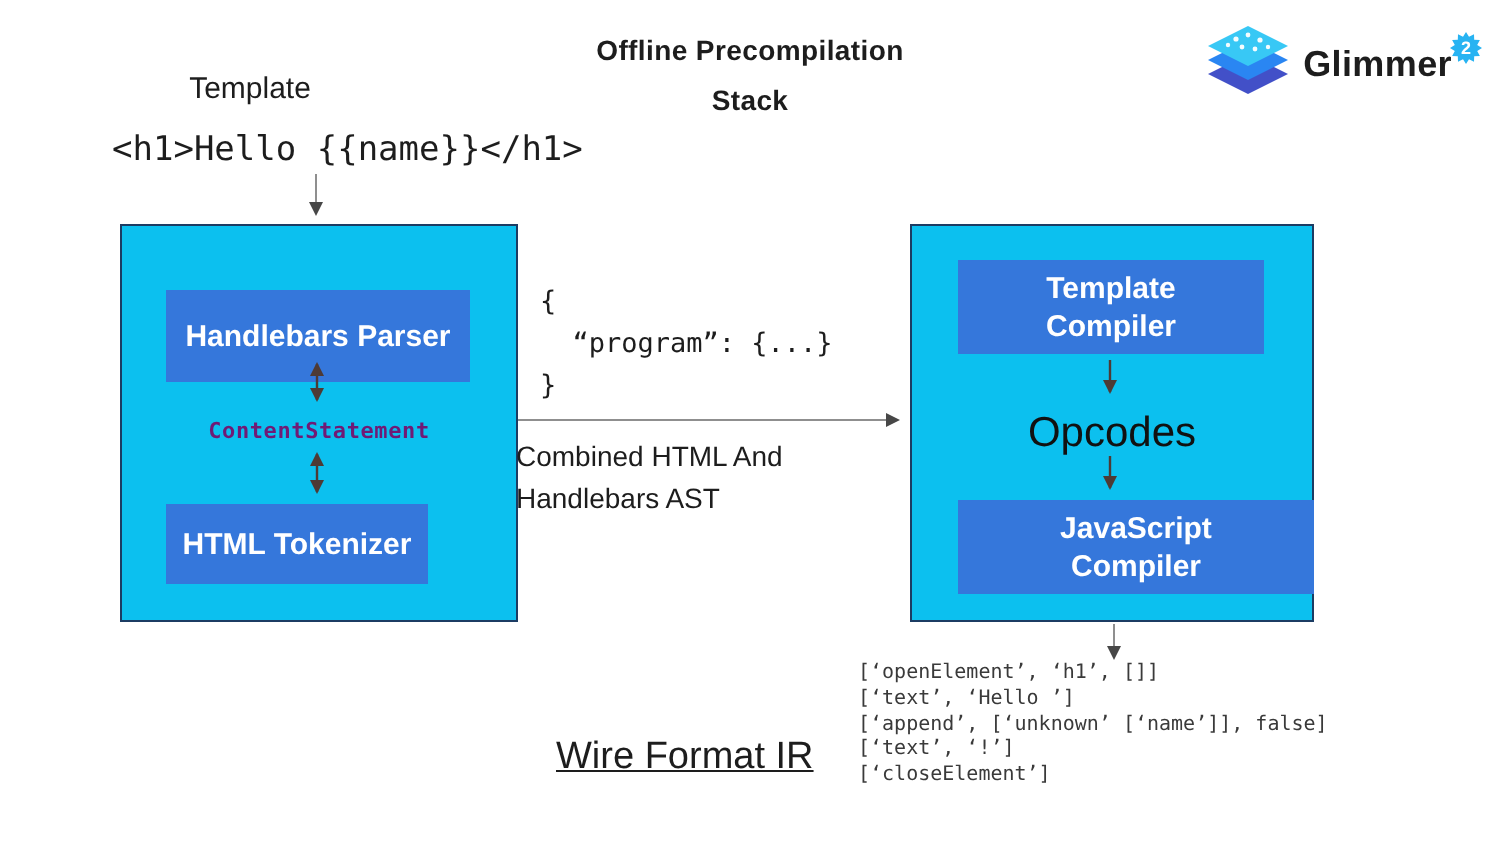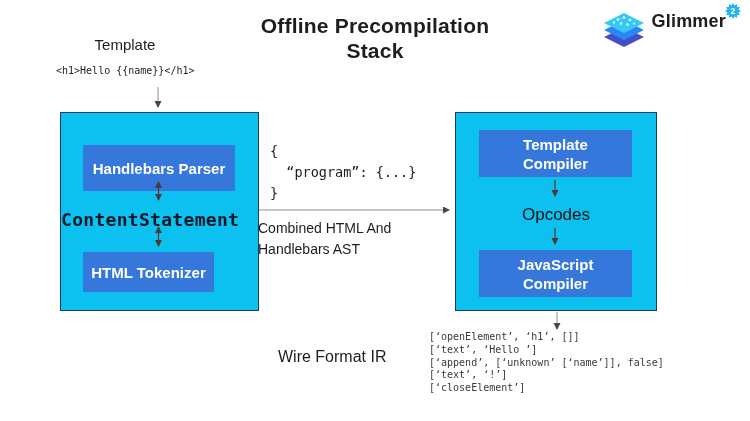--- a/index.html
+++ b/index.html
@@ -2,70 +2,70 @@
 <html style="--cyan: #0cc0ef; --box-blue: #3577db; --box-border: #1c3c63; --text-dark: #1d1d1d; --arrow-gray: #8f8f8f; --arrow-head: #474747; --arrow-dark: #4e3a35; --logo-top: #38c8f5; --logo-mid: #2a86f2; --logo-bottom: #4250c8; --badge-blue: #27b3f2; --code-gray: #3a3a3a;"><head>
 <meta charset="utf-8">
 <style>
   html,body { margin:0; padding:0; background:#fff; }
   .canvas {
     position:relative; width:750px; height:421px; background:#ffffff;
     font-family:"Liberation Sans", sans-serif; overflow:hidden;
   }
   .title {
     position:absolute; top:13px; left:0; width:100%; text-align:center;
-    font-size:21px; font-weight:700; color:var(--text-dark); line-height:25px;
+    font-size:14px; font-weight:700; color:var(--text-dark); line-height:25px;
     white-space:pre-line; letter-spacing:.2px;
   }
-  .logo { position:absolute; top:11px; right:8px; display:flex; }
+  .logo { position:absolute; top:11px; right:8px; display:flex; align-items:center; }
   .logo-icon { display:block; }
   .logo-text { font-size:18px; font-weight:700; color:var(--text-dark); margin-left:5px; letter-spacing:.2px; }
   .badge { position:relative; width:16px; height:16px; top:-8px; left:-1px; display:inline-block; }
   .badge svg { position:absolute; inset:0; }
   .badge-num {
     position:absolute; inset:0; text-align:center; line-height:16px;
     font-size:9px; font-weight:700; color:#ffffff;
   }
   .tpl-label { position:absolute; top:36px; left:55px; width:140px; text-align:center;
     font-size:15px; color:var(--text-dark); }
   .tpl-code { position:absolute; top:65px; left:56px;
-    font-family:"DejaVu Sans Mono", monospace; font-size:10px; color:var(--text-dark); white-space:pre; }
+    font-family:"DejaVu Sans Mono", monospace; font-size:17px; color:var(--text-dark); white-space:pre; }
 
   .big-box { position:absolute; background:var(--cyan); border:1px solid var(--box-border); }
   .big-box.left  { left:60px;  top:112px; width:197px; height:197px; }
   .big-box.right { left:455px; top:112px; width:200px; height:197px; }
 
   .inner-box {
     position:absolute; background:var(--box-blue); color:#ffffff;
     font-weight:700; font-size:15px; line-height:19px; text-align:center;
     display:flex; align-items:center; justify-content:center; white-space:pre-line;
   }
   .parser    { left:22px; top:32px;  width:152px; height:46px; }
   .tokenizer { left:22px; top:139px; width:131px; height:40px; }
   .tcomp     { left:23px; top:17px;  width:153px; height:47px; }
-  .jscomp    { left:23px; top:137px; width:153px; height:47px; }
+  .jscomp    { left:23px; top:137px; width:178px; height:47px; }
 
   .content-label {
-    position:absolute; left:0; top:96px; width:100%; 
-    font-family:"DejaVu Sans Mono", monospace; font-weight:700; font-size:18px;
-    color:#0f172a; letter-spacing:.3px;
+    position:absolute; left:0; top:96px; width:100%; text-align:center;
+    font-family:"DejaVu Sans Mono", monospace; font-weight:700; font-size:11px;
+    color:#701a75; letter-spacing:.3px;
   }
   .opcodes-label {
     position:absolute; left:0; top:92px; width:100%; text-align:center;
-    font-size:17px; color:#111111;
+    font-size:21px; color:#111111;
   }
   .json-snippet {
     position:absolute; left:270px; top:141px;
     font-family:"DejaVu Sans Mono", monospace; font-size:13.5px; line-height:21px;
     color:var(--text-dark); white-space:pre;
   }
   .combined-label {
     position:absolute; left:258px; top:218px; width:196px; text-align:left;
     font-size:14px; line-height:21px; color:var(--text-dark); white-space:pre-line;
   }
-  .wire-label { position:absolute; left:278px; top:348px; font-size:16px; color:var(--text-dark); }
+  .wire-label { position:absolute; left:278px; top:368px; font-size:19px; color:var(--text-dark);text-decoration:underline; }
   .wire-code {
     position:absolute; left:429px; top:331px;
     font-family:"DejaVu Sans Mono", monospace; font-size:10px; line-height:12.8px;
     color:var(--code-gray); white-space:pre;
   }
   .arrows { position:absolute; left:0; top:0; pointer-events:none; }
 </style>
 </head>
 <body>
 

